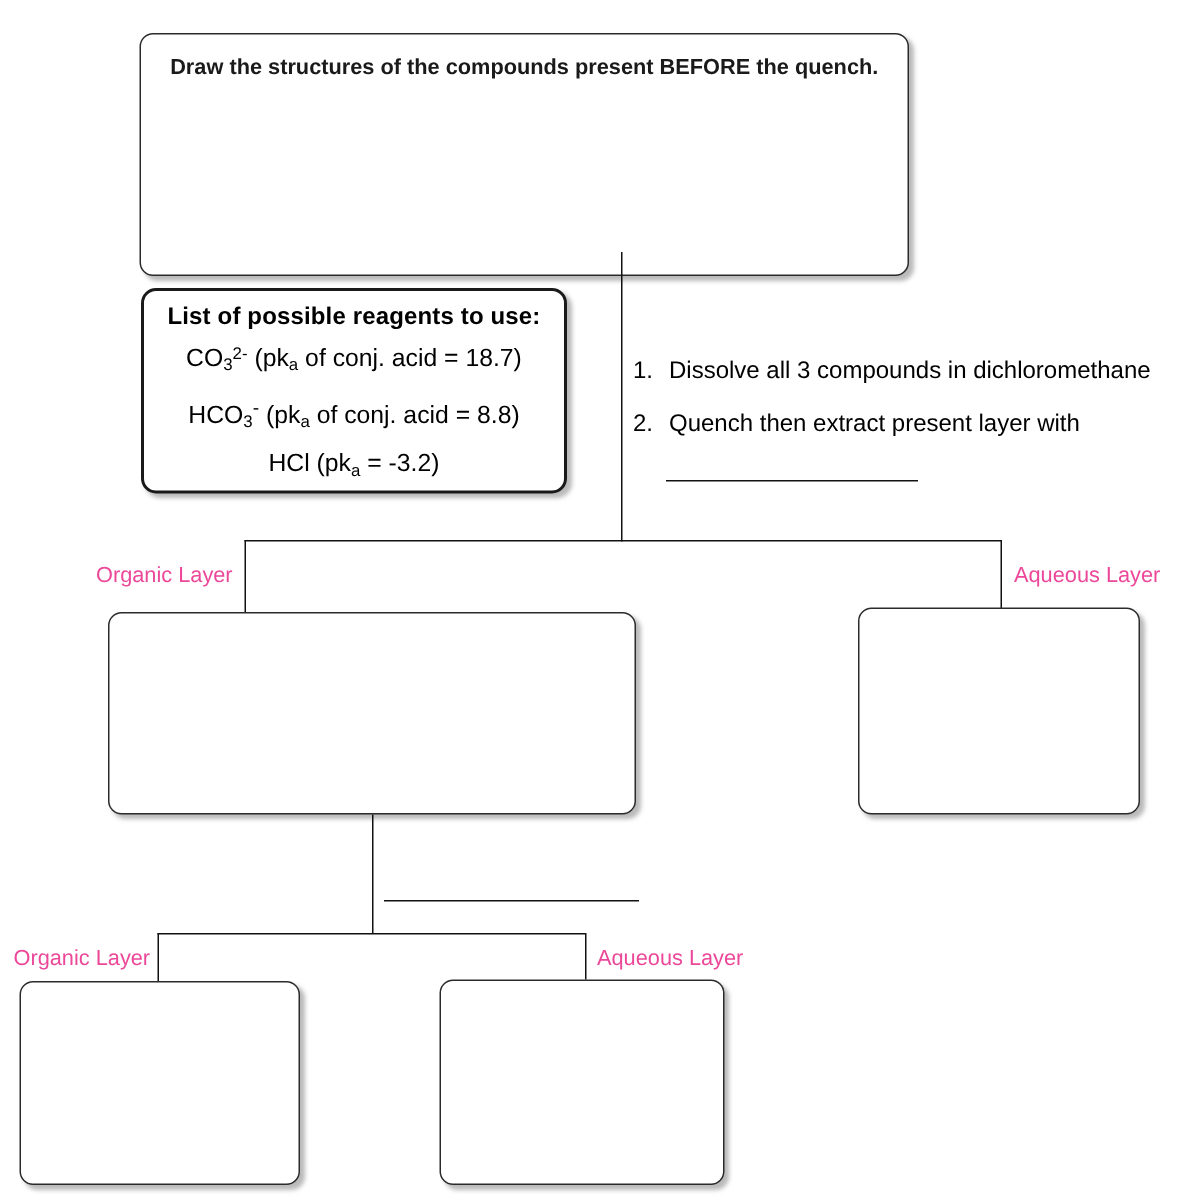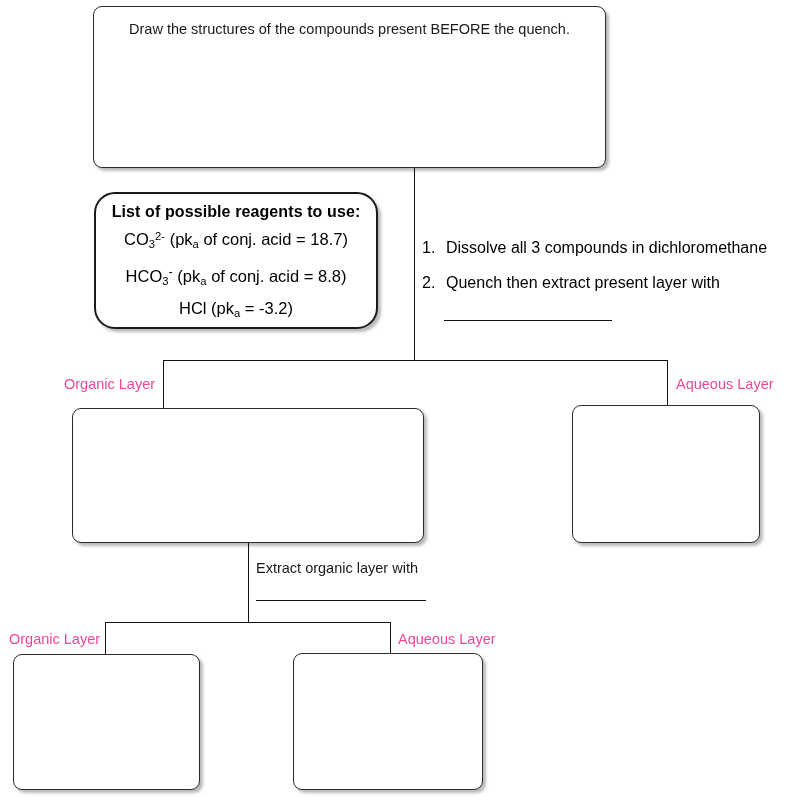--- a/index.html
+++ b/index.html
@@ -27,21 +27,21 @@
     border-radius: 9px;
     box-sizing: border-box;
     box-shadow: 3px 3px 3px rgba(130,130,130,0.55);
   }
   .box.prompt {
     border-width: 1.4px;
   }
   .box.reagents {
     border-width: 2.2px;
     border-color: #1a1a1a;
-    border-radius: 21px;
+    border-radius: 10px;
   }
 
   
   .prompt-text {
     position: absolute;
     left: 0;
     right: 0;
     top: 12px;
     text-align: center;
     font-size: 14.5px;
@@ -99,21 +99,21 @@
     position: absolute;
     height: 0;
     border-top: 1.5px solid #111111;
   }
 </style>
 </head>
 <body>
 
 <div id="canvas">
 
-  <div class="box prompt" style="left:93px; top:6px; width:513px; height:162px;">
+  <div class="box prompt" style="left:93px; top:22px; width:513px; height:162px;font-weight:bold;">
     <div class="prompt-text">
       <div>Draw the structures of the compounds present BEFORE the quench.</div>
     </div>
   </div>
 
   <div class="box reagents" style="left:94px; top:192px; width:284px; height:137px; padding:9px 10px 0 10px;">
     <div class="reagent-title">List of possible reagents to use:</div>
 
     <div class="reagent-line">
       CO<sub>3</sub><sup>2-</sup> (pk<sub>a</sub> of conj. acid = <span>18.7</span>)
@@ -152,21 +152,20 @@
   <div class="layer-label" style="left:64px; top:376px;">Organic Layer</div>
 
   <div class="layer-label" style="left:676px; top:376px;">Aqueous Layer</div>
 
   <div class="box" style="left:72px; top:408px; width:352px; height:135px;"></div>
 
   <div class="box" style="left:572px; top:405px; width:188px; height:138px;"></div>
 
   <div class="vline" style="left:248px; top:543px; height:79px;"></div>
 
-  <div class="extract-label" style="left:256px; top:560px;">Extract organic layer with</div>
 
   <div class="blank-rule" style="left:256px; top:600px; width:170px;"></div>
 
   <div class="hline" style="left:105px; top:622px; width:285px;"></div>
 
   <div class="vline" style="left:105px; top:622px; height:32px;"></div>
 
   <div class="vline" style="left:390px; top:622px; height:31px;"></div>
 
   <div class="layer-label" style="left:9px; top:631px;">Organic Layer</div>

